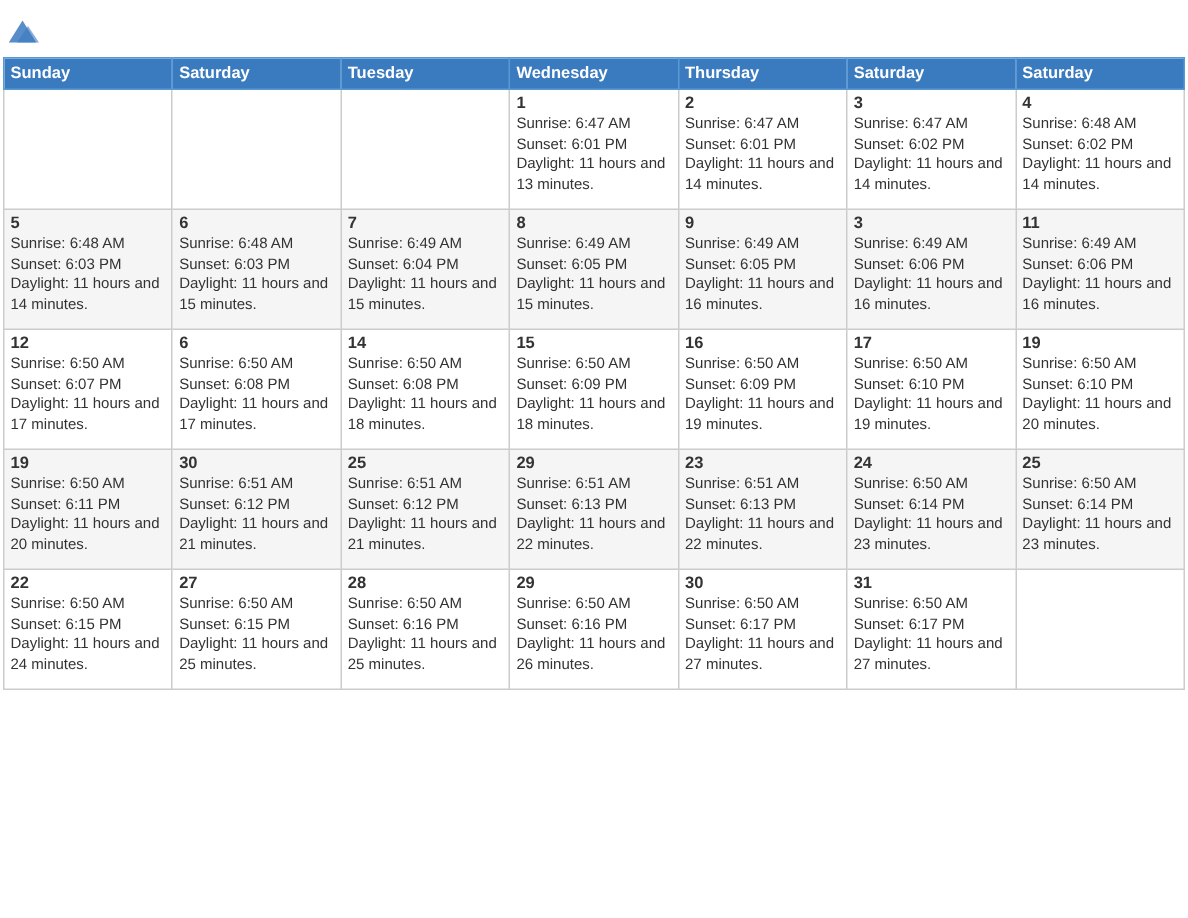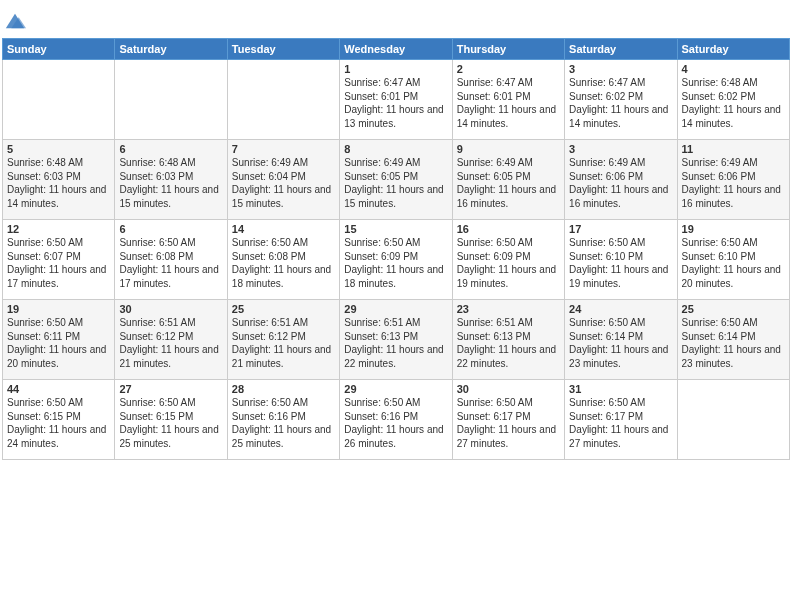--- a/index.html
+++ b/index.html
@@ -237,21 +237,21 @@
             <span class="day-num">24</span>
             <div class="day-info">Sunrise: 6:50 AM<br>Sunset: 6:14 PM<br>Daylight: 11 hours and 23 minutes.</div>
           </td>
           <td>
             <span class="day-num">25</span>
             <div class="day-info">Sunrise: 6:50 AM<br>Sunset: 6:14 PM<br>Daylight: 11 hours and 23 minutes.</div>
           </td>
         </tr>
         <tr>
           <td>
-            <span class="day-num">44</span>
+            <span class="day-num">22</span>
             <div class="day-info">Sunrise: 6:50 AM<br>Sunset: 6:15 PM<br>Daylight: 11 hours and 24 minutes.</div>
           </td>
           <td>
             <span class="day-num">27</span>
             <div class="day-info">Sunrise: 6:50 AM<br>Sunset: 6:15 PM<br>Daylight: 11 hours and 25 minutes.</div>
           </td>
           <td>
             <span class="day-num">28</span>
             <div class="day-info">Sunrise: 6:50 AM<br>Sunset: 6:16 PM<br>Daylight: 11 hours and 25 minutes.</div>
           </td>

